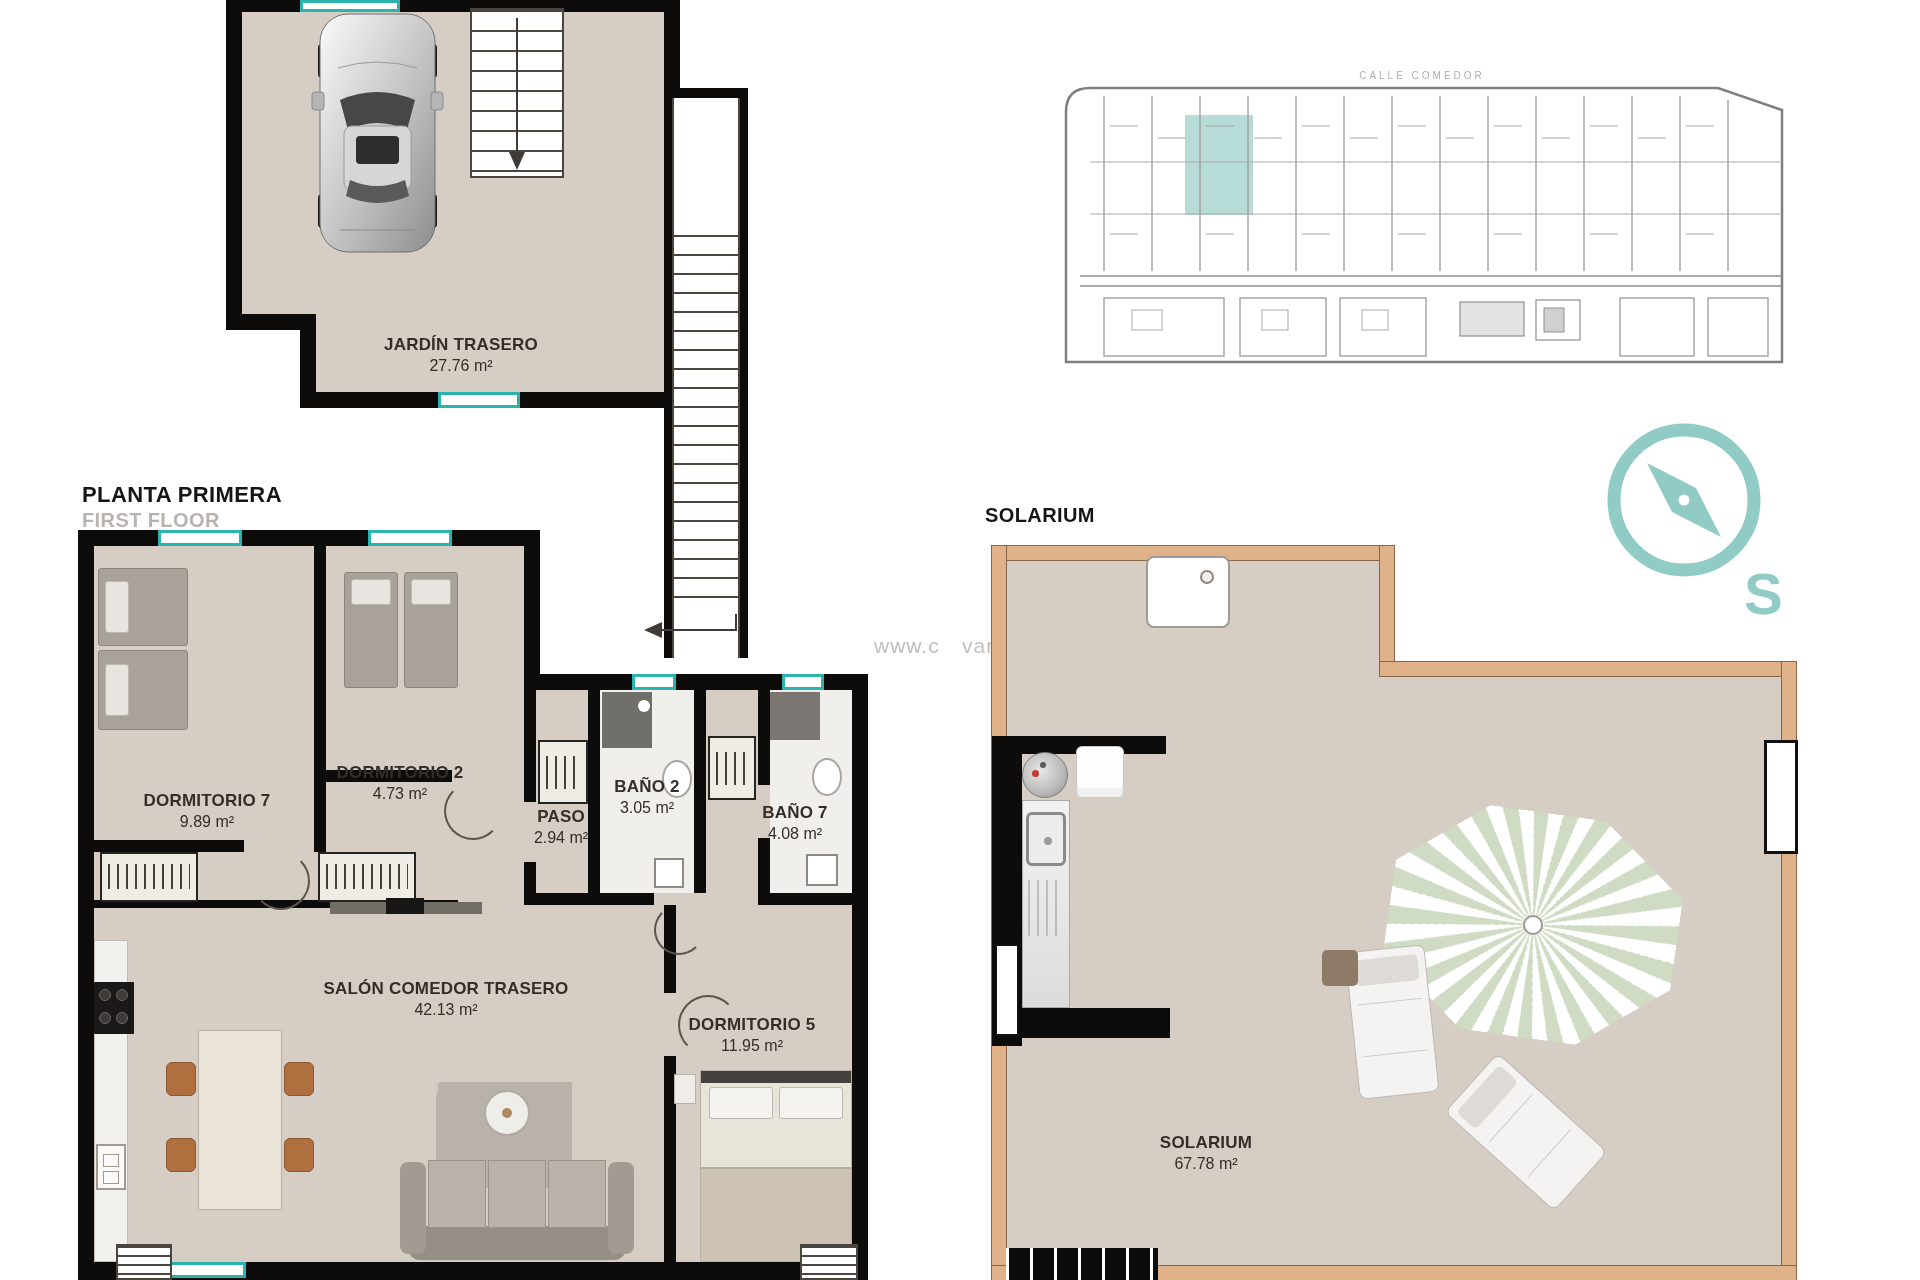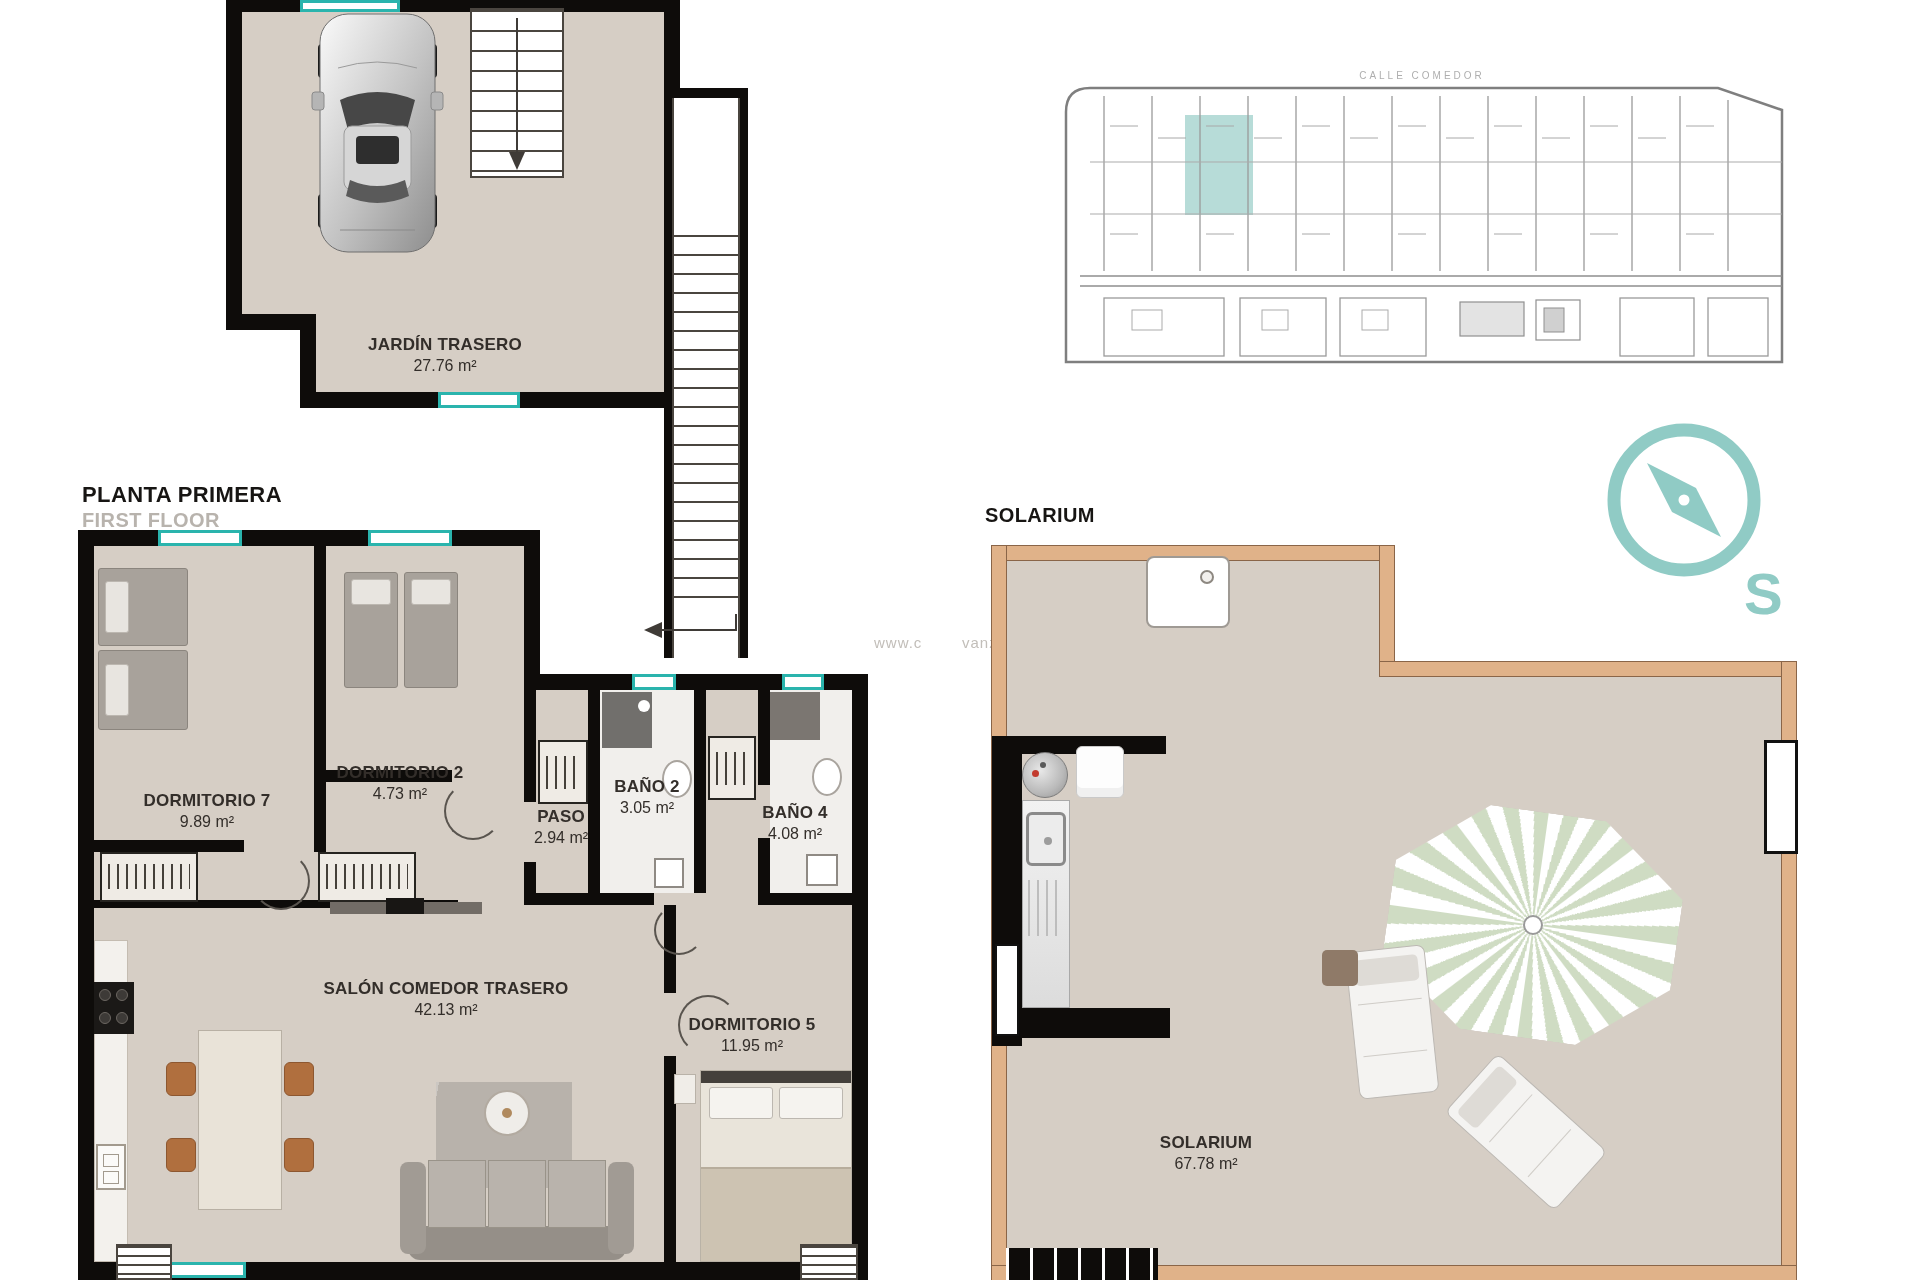--- a/index.html
+++ b/index.html
@@ -18,21 +18,21 @@
   .title2{position:absolute;font-size:20px;font-weight:800;color:#b8b3ad;letter-spacing:.4px}
   .stairs{position:absolute;background:#fff;border:2px solid #4a453f;background-image:repeating-linear-gradient(180deg,#4a453f 0 2px,transparent 2px 20px)}
   .arc{position:absolute;border:2px solid #59544e;border-radius:50%}
   .ward{position:absolute;background:#efebe5;border:2px solid #262420;background-image:repeating-linear-gradient(90deg,#45403a 0 2px,transparent 2px 9px);background-size:calc(100% - 12px) 55%;background-repeat:no-repeat;background-position:6px center}
   .bed{position:absolute;background:#a8a29b;border:1px solid #8b857e;border-radius:3px}
   .pillow{position:absolute;background:#e8e5e0;border:1px solid #bcb7b0;border-radius:3px}
   .chair{position:absolute;background:#b06f3e;border:1px solid #8d5730;border-radius:6px}
   .lounger{position:absolute;width:80px;height:148px;background:#f4f3f1;border:1px solid #bcb8b3;border-radius:8px}
   .lounger .pad{position:absolute;left:7px;top:8px;width:64px;height:26px;background:#dedbd6;border-radius:5px}
   .lounger .l1,.lounger .l2{position:absolute;left:7px;width:64px;height:0;border-top:1px solid #cfccc7}
-  .wm{position:absolute;font-size:15px;color:#c2beb9;letter-spacing:1px}
+  .wm{position:absolute;font-size:21px;color:#c2beb9;letter-spacing:1px}
   .street{position:absolute;font-size:10px;letter-spacing:3px;color:#9a9a9a;filter:blur(.7px);opacity:.8}
 </style>
 </head>
 <body>
 
 <div class="floor" style="left:242px;top:12px;width:422px;height:302px"></div>
 <div class="floor" style="left:316px;top:314px;width:348px;height:78px"></div>
 <div class="wall" style="left:226px;top:0;width:450px;height:12px"></div>
 <div class="wall" style="left:226px;top:0;width:16px;height:330px"></div>
 <div class="wall" style="left:226px;top:314px;width:90px;height:16px"></div>
@@ -194,42 +194,42 @@
   <div class="abs" style="left:0;top:0;width:150px;height:12px;background:#44403b"></div>
   <div class="pillow" style="left:8px;top:16px;width:64px;height:32px;background:#f5f3ef"></div>
   <div class="pillow" style="left:78px;top:16px;width:64px;height:32px;background:#f5f3ef"></div>
   <div class="abs" style="left:0;top:96px;width:150px;height:94px;background:#cdc3b2;border-top:2px solid #b7ad9c"></div>
 </div>
 <div class="abs" style="left:674px;top:1074px;width:22px;height:30px;background:#f0ede8;border:1px solid #b9b2a8"></div>
 
 <div class="stairs" style="left:116px;top:1244px;width:56px;height:36px;background-image:repeating-linear-gradient(180deg,#4a453f 0 2px,transparent 2px 9px)"></div>
 <div class="stairs" style="left:800px;top:1244px;width:58px;height:36px;background-image:repeating-linear-gradient(180deg,#4a453f 0 2px,transparent 2px 9px)"></div>
 
-<div class="room-label" style="left:445px;top:334px">
+<div class="room-label" style="left:461px;top:334px">
   <div class="nm">JARDÍN TRASERO</div>
     <div class="ar">27.76 m²</div>
 </div>
 <div class="room-label" style="left:207px;top:790px">
   <div class="nm">DORMITORIO 7</div>
     <div class="ar">9.89 m²</div>
 </div>
 <div class="room-label" style="left:400px;top:762px">
   <div class="nm">DORMITORIO 2</div>
     <div class="ar">4.73 m²</div>
 </div>
 <div class="room-label" style="left:561px;top:806px">
   <div class="nm">PASO</div>
     <div class="ar">2.94 m²</div>
 </div>
 <div class="room-label" style="left:647px;top:776px">
   <div class="nm">BAÑO 2</div>
     <div class="ar">3.05 m²</div>
 </div>
 <div class="room-label" style="left:795px;top:802px">
-  <div class="nm">BAÑO 4</div>
+  <div class="nm">BAÑO 7</div>
     <div class="ar">4.08 m²</div>
 </div>
 <div class="room-label" style="left:446px;top:978px">
   <div class="nm">SALÓN COMEDOR TRASERO</div>
     <div class="ar">42.13 m²</div>
 </div>
 <div class="room-label" style="left:752px;top:1014px">
   <div class="nm">DORMITORIO 5</div>
     <div class="ar">11.95 m²</div>
 </div>

